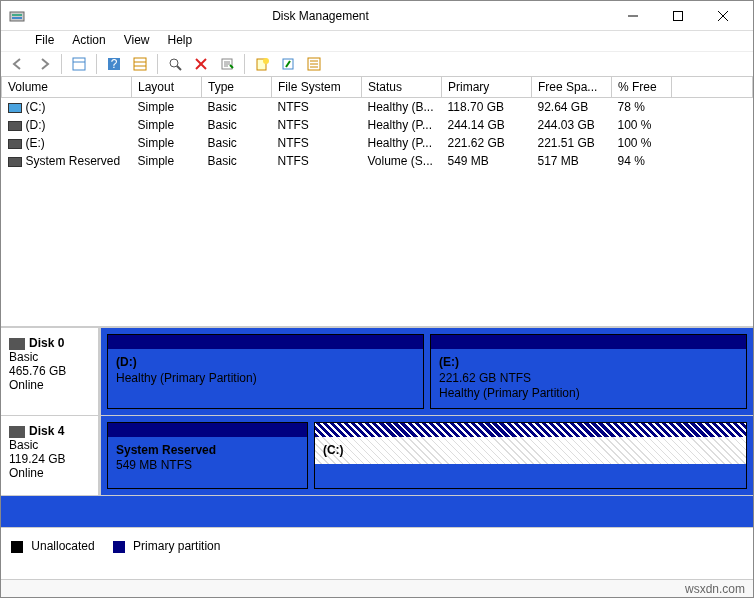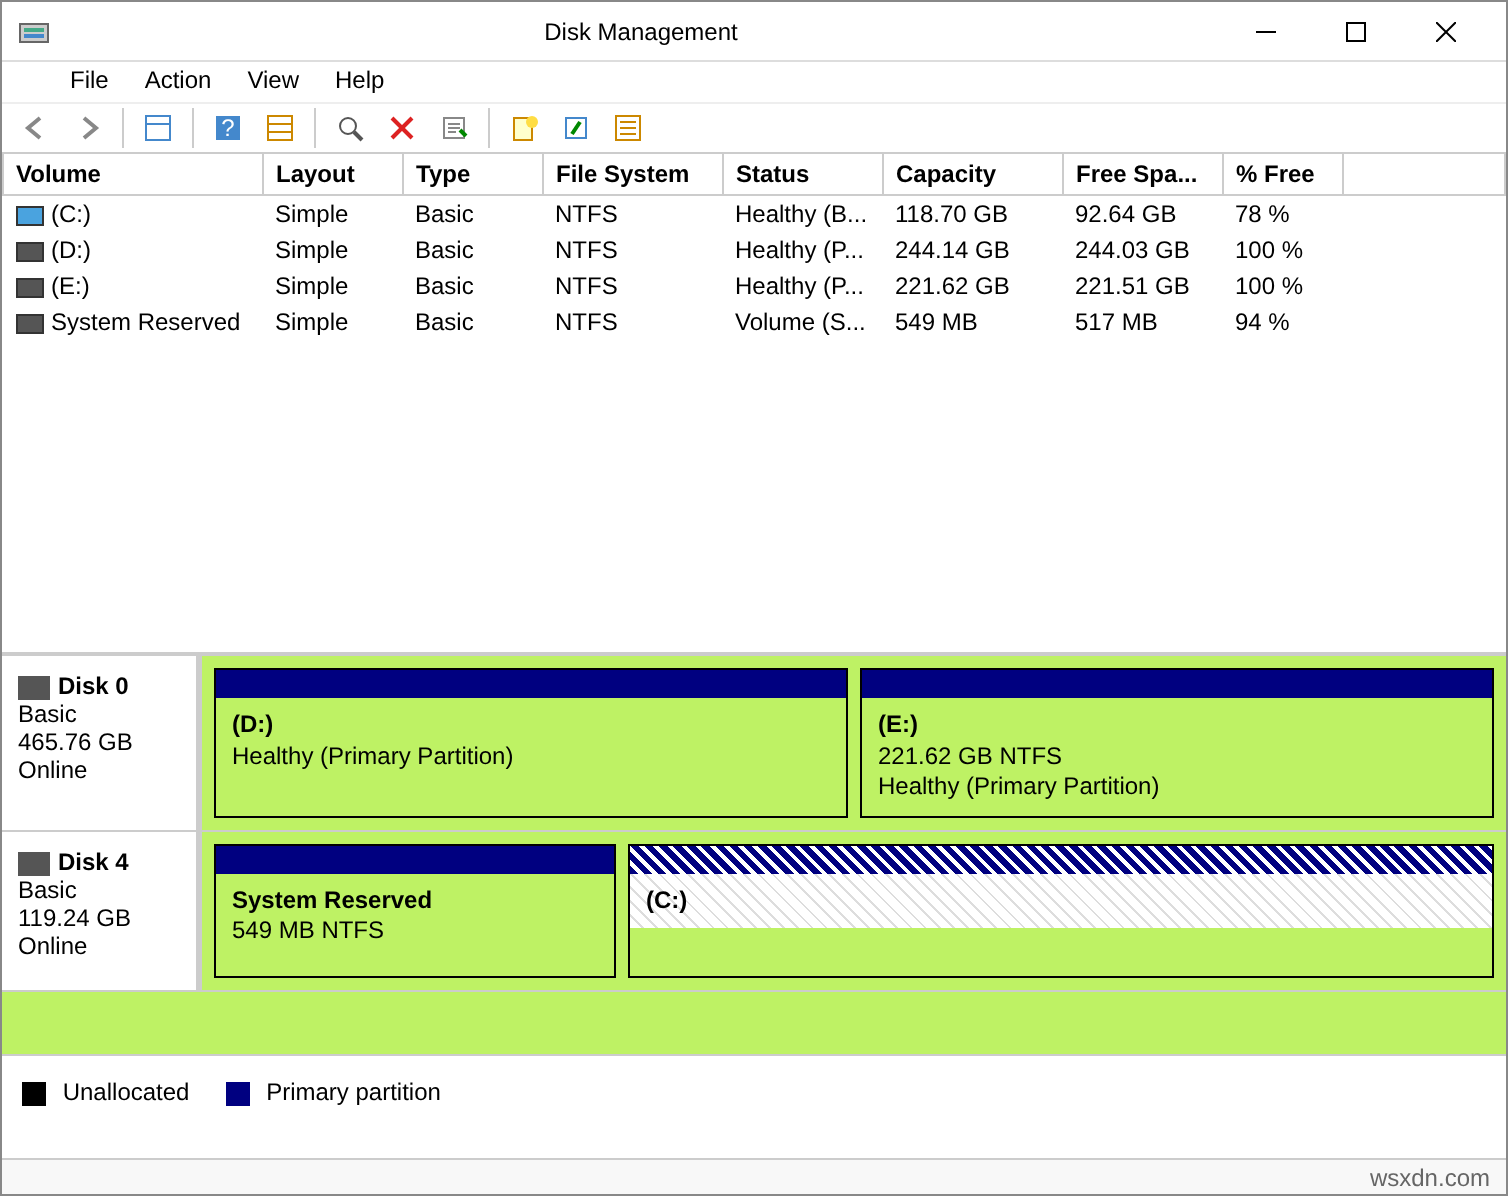--- a/index.html
+++ b/index.html
@@ -17,26 +17,26 @@
 .menubar .menu { padding: 2px 8px; }
 
 
 .toolbar { height: 26px; display: flex; align-items: center; padding: 2px 6px; gap: 4px; border-bottom: 1px solid #ccc; border-top: 1px solid #eee; }
 .toolbar .tbtn { width: 22px; height: 22px; display: flex; align-items: center; justify-content: center; border: 1px solid transparent; }
 .toolbar .sep { width: 1px; height: 20px; background: #ccc; margin: 0 2px; }
 
 
 .table-wrap { height: 250px; overflow: auto; border-bottom: 1px solid #ccc; }
 table { width: 100%; border-collapse: collapse; table-layout: fixed; }
-th { text-align: left; font-weight: bold; background: #fff; border: 1px solid #ccc; border-top: none; padding: 3px 6px; position: sticky; top: 0; }
+th { text-align: left; font-weight: normal; background: #fff; border: 1px solid #ccc; border-top: none; padding: 3px 6px; position: sticky; top: 0; }
 td { padding: 2px 6px; white-space: nowrap; overflow: hidden; text-overflow: ellipsis; }
 .vol-icon { display: inline-block; width: 14px; height: 10px; vertical-align: middle; margin-right: 4px; }
 
 
-.graphpane { height: 200px; overflow-y: scroll; background: #bef264; border-top: 1px solid #ccc; }
+.graphpane { height: 200px; overflow-y: scroll; background: #1d4ed8; border-top: 1px solid #ccc; }
 .diskrow { display: flex; border-bottom: 1px solid #ccc; min-height: 80px; }
 .diskhead { width: 100px; padding: 8px; border-right: 3px solid #ccc; background: #fff; }
 .diskhead .dn { font-weight: bold; }
 .diskhead .dico { width: 16px; height: 12px; background: #555; display: inline-block; margin-right: 4px; vertical-align: middle; }
 .parts { flex: 1; display: flex; padding: 6px; gap: 6px; }
 .part { border: 1px solid #000; position: relative; padding: 0; overflow: hidden; }
 .part .cap { background: #000080; height: 14px; }
 .part .cap.sel { background: repeating-linear-gradient(45deg,#000080,#000080 3px,#fff 3px,#fff 5px); }
 .part .body { padding: 6px 8px; font-size: 11px; line-height: 1.3; }
 .part .body.hatched { background: repeating-linear-gradient(45deg,#fff,#fff 4px,#ddd 4px,#ddd 5px); }
@@ -179,21 +179,21 @@
         <col style="width:60px">
         <col>
     </colgroup>
     <thead>
       <tr>
         <th>Volume</th>
         <th>Layout</th>
         <th>Type</th>
         <th>File System</th>
         <th>Status</th>
-        <th>Capacity</th>
+        <th>Primary</th>
         <th>Free Spa...</th>
         <th>% Free</th>
         <th></th>
       </tr>
     </thead>
     <tbody id="vol-body">
         <tr>
           <td><span class="vol-icon" style="background:#4aa3df;border:1px solid #333"></span><span>(C:)</span></td>
           <td>Simple</td>
           <td>Basic</td>

